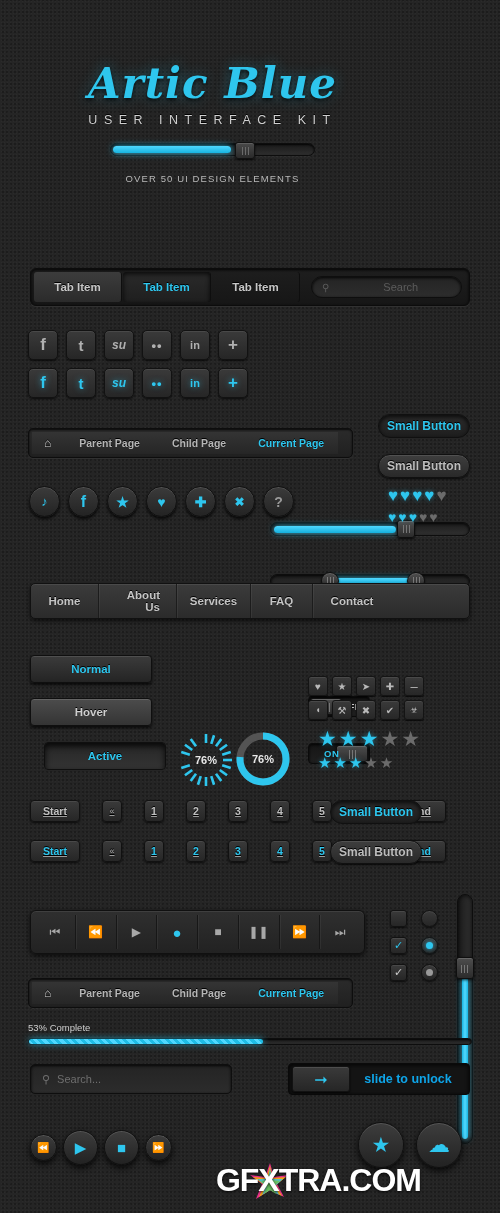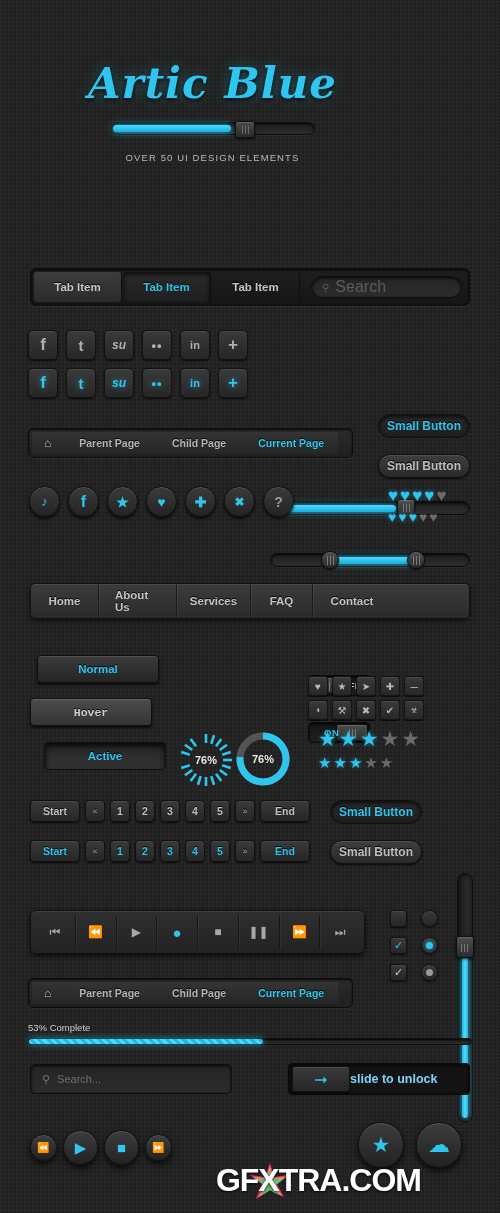--- a/index.html
+++ b/index.html
@@ -67,21 +67,21 @@
     background: linear-gradient(#3c3c3c,#2b2b2b); border-radius: 3px; margin-right:1px;
   }
   .tab.active { color: #2ec6ee; background: linear-gradient(#2a2a2a,#1f1f1f); box-shadow: inset 0 2px 5px rgba(0,0,0,.8); }
   .tab.plain { background: transparent; box-shadow:none; }
   .tab-search { flex:1; display:flex; align-items:center; padding-left: 10px; }
   .search-pill {
     flex:1; height: 22px; border-radius: 11px; background: linear-gradient(#242424,#2d2d2d);
     border:1px solid #0e0e0e; box-shadow: inset 0 1px 3px rgba(0,0,0,.9);
     display:flex; align-items:center; padding: 0 10px; gap:6px; margin-right:4px;
   }
-  .search-pill .ph { font-size: 16px; color: #5c5c5c; }
+  .search-pill .ph { font-size: 11px; color: #5c5c5c; margin-left: 48px; }
 
   
   .sq-row { display:flex; gap: 8px; }
   .sq {
     width: 30px; height: 30px; border-radius: 5px;
     background: linear-gradient(#3a3a3a,#262626);
     border:1px solid #121212; box-shadow: 0 1px 2px rgba(0,0,0,.7), inset 0 1px 0 rgba(255,255,255,.08);
     display:flex; align-items:center; justify-content:center;
     color:#b0b0b0; font-size:17px; font-weight:bold; cursor:pointer;
   }
@@ -151,21 +151,21 @@
 
   
   .glyphrow { display:flex; gap:2px; font-size:17px; line-height:1; }
   .g-on { color:#2ec6ee; text-shadow:0 0 5px rgba(46,198,238,.5); }
   .g-off { color:#6b6b6b; }
   .starrow { display:flex; gap:2px; line-height:1; }
 
   
   .mainnav { height: 36px; display:flex; align-items:stretch; border-radius:5px;
     background: linear-gradient(#3b3b3b,#2b2b2b); border:1px solid #111;
-    box-shadow: 0 2px 4px rgba(0,0,0,.6), inset 0 1px 0 rgba(255,255,255,.08); overflow:hidden; }
+    box-shadow: 0 2px 4px rgba(0,0,0,.6), inset 0 1px 0 rgba(255,255,255,.08); overflow:hidden;text-align:right; }
   .navitem { display:flex; align-items:center; justify-content:center; padding:0 16px;
     font-size:11.5px; font-weight:bold; color:#c4c4c4; cursor:pointer; text-shadow:0 -1px 0 #000;
     border-right:1px solid #1c1c1c; box-shadow: 1px 0 0 rgba(255,255,255,.05); }
   .navitem.active { color:#2ec6ee; background: linear-gradient(#4a4a4a,#3a3a3a); }
   .dropdown { width:120px; background:#151515; border:1px solid #0a0a0a; border-top:none;
     box-shadow: 0 4px 8px rgba(0,0,0,.7); padding: 6px 0; }
   .ditem { padding: 7px 14px; font-size:11px; font-weight:bold; color:#c2c2c2; cursor:pointer; }
   .ditem.active { color:#2ec6ee; }
 
   
@@ -183,21 +183,21 @@
   
   .igrid { display:grid; grid-template-columns: repeat(5, 20px); gap:4px; }
   .ig { width:20px; height:20px; border-radius:3px; font-size:10px; color:#b9b9b9;
     background:linear-gradient(#3a3a3a,#272727); border:1px solid #141414;
     box-shadow:0 1px 1px rgba(0,0,0,.7), inset 0 1px 0 rgba(255,255,255,.08);
     display:flex; align-items:center; justify-content:center; cursor:pointer; }
   .prog-lbl { position:absolute; inset:0; display:flex; align-items:center; justify-content:center;
     font-size:11px; font-weight:bold; color:#e8e8e8; }
 
   
-  .pag { display:flex; gap:5px; align-items:flex-end; }
+  .pag { display:flex; gap:22px; align-items:flex-end;text-decoration:underline; }
   .pg { height:22px; border-radius:4px; display:flex; align-items:center; justify-content:center;
     font-size:10.5px; font-weight:bold; color:#c0c0c0; cursor:pointer; text-shadow:0 -1px 0 #000;
     background: linear-gradient(#3a3a3a,#262626); border:1px solid #111;
     box-shadow:0 1px 2px rgba(0,0,0,.7), inset 0 1px 0 rgba(255,255,255,.08); }
   .pg.wide { width:50px; } .pg.num { width:20px; } .pg.arrow { width:20px; color:#8e8e8e; font-size:9px; }
   .pg.blue { color:#2ec6ee; }
 
   
   .vslider { width:16px; border-radius:8px; position:relative;
     background: linear-gradient(90deg,#1c1c1c,#303030); border:1px solid #0d0d0d;
@@ -242,40 +242,41 @@
     background: linear-gradient(#242424,#2c2c2c); border:1px solid #0e0e0e;
     box-shadow: inset 0 1px 3px rgba(0,0,0,.9); font-size:11px; color:#6e6e6e; cursor:text; }
 
   
   .unlock { height:32px; border-radius:4px; display:flex; align-items:center;
     background:#141414; border:1px solid #0a0a0a; box-shadow: inset 0 1px 4px rgba(0,0,0,.9); padding:3px; }
   .unlock .handle { width:58px; height:26px; border-radius:3px; display:flex;align-items:center;justify-content:center;
     background:linear-gradient(#3a3a3a,#262626); border:1px solid #121212;
     box-shadow:0 1px 2px rgba(0,0,0,.8), inset 0 1px 0 rgba(255,255,255,.1);
     color:#2ec6ee; font-size:16px; cursor:pointer; }
-  .unlock .utext { flex:1; font-size:12.5px; font-weight:bold; color:#7dd3fc; }
+  .unlock .utext { flex:1; text-align:center; font-size:12.5px; font-weight:bold; color:#0ea5e9; }
 
   
   .bigcirc { border-radius:50%; display:flex; align-items:center; justify-content:center;
     background: linear-gradient(#3d3d3d,#222); border:1px solid #101010;
     box-shadow: 0 3px 6px rgba(0,0,0,.8), inset 0 1px 0 rgba(255,255,255,.13);
     color:#2ec6ee; cursor:pointer; }
 
   
   .wm { position:absolute; right:4px; bottom:14px; font-size:32px; font-weight:bold; letter-spacing:-1px;
     color:#fff; font-family:"Liberation Sans", sans-serif; z-index:5; text-shadow:0 1px 3px rgba(0,0,0,.8); }
   .wm .star { position:absolute; left:34px; bottom:-6px; width:40px; height:42px; z-index:-1; }
 </style>
 </head>
 <body>
 
 <div class="wrap">
 
   <div class="header">
     <div class="logo-script">Artic Blue</div>
+    <div class="logo-sub">USER INTERFACE KIT</div>
     <div class="hdr-slider">
       <div class="fill"></div>
       <div class="knob"></div>
     </div>
     <div class="hdr-tagline">OVER 50 UI DESIGN ELEMENTS</div>
   </div>
 
   <div class="tabbar abs">
     <div class="tab">Tab Item</div>
     <div class="tab active">Tab Item</div>
@@ -360,22 +361,22 @@
   </div>
 
   <div class="mainnav abs" style="left:30px;top:583px;width:440px;">
     <div class="navitem" style="width:68px;">Home</div>
     <div class="navitem" style="width:78px;">About Us</div>
     <div class="navitem" style="width:74px;">Services</div>
     <div class="navitem" style="width:62px;">FAQ</div>
     <div class="navitem" style="width:78px;border-right:none;box-shadow:none;">Contact</div>
   </div>
 
-  <div class="statebtn normal abs" style="left:37px;top:655px;">Normal</div>
-  <div class="statebtn hover abs" style="left:30px;top:698px;font-family:Liberation Mono, monospace;">Hover</div>
+  <div class="statebtn normal abs" style="left:30px;top:655px;">Normal</div>
+  <div class="statebtn hover abs" style="left:30px;top:698px;">Hover</div>
   <div class="statebtn active abs" style="left:44px;top:742px;">Active</div>
 
   <div class="igrid abs" style="left:308px;top:676px;">
     <div class="ig">♥</div>
     <div class="ig">★</div>
     <div class="ig">➤</div>
     <div class="ig">✚</div>
     <div class="ig" style="font-size:13px;">–</div>
     <div class="ig" style="font-size:9px;">◖</div>
     <div class="ig">⚒</div>

